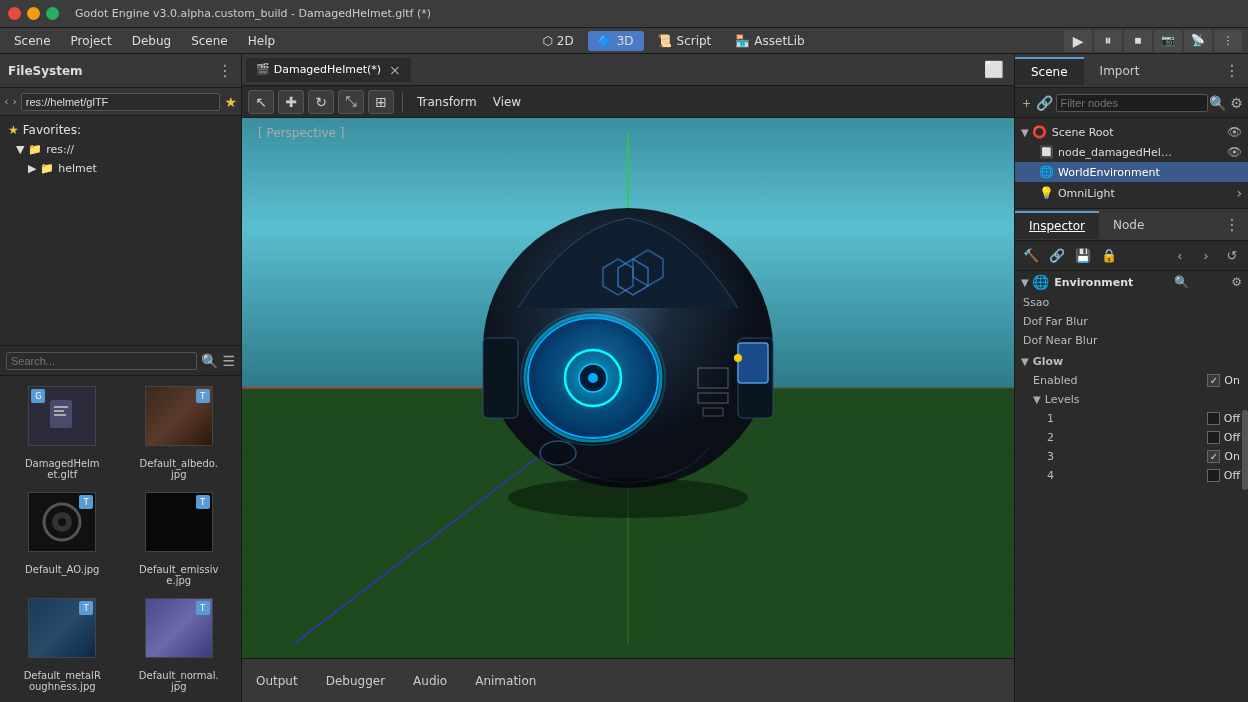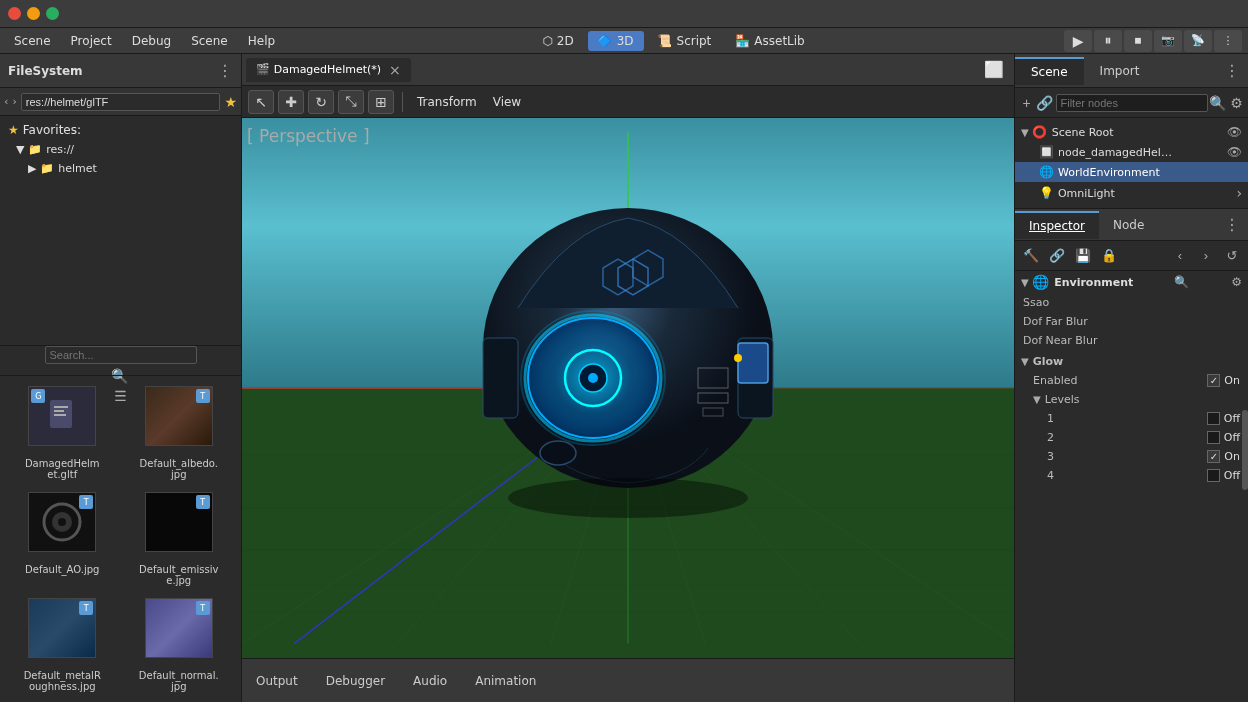--- a/index.html
+++ b/index.html
@@ -40,21 +40,21 @@
 
     
     #fs-tree { flex: 1; overflow-y: auto; padding: 4px 0; }
     .fs-section-header { display: flex; align-items: center; gap: 4px; padding: 3px 8px; cursor: pointer; }
     .star-icon { color: #f0c040; }
     .fs-folder { display: flex; align-items: center; gap: 4px; padding: 3px 16px; cursor: pointer; font-size: 11px; color: #ddd; }
     .folder-icon { color: #5b9bd5; }
     .fs-subfolder { padding-left: 28px; }
 
     
-    #fs-search { height: 30px; display: flex; align-items: center; padding: 0 6px; gap: 4px; border-top: 1px solid #1a1a1a; flex-direction: column; }
+    #fs-search { height: 30px; display: flex; align-items: center; padding: 0 6px; gap: 4px; border-top: 1px solid #1a1a1a; }
     #fs-search-input { flex: 1; background: #2b2b2b; border: 1px solid #555; color: #ddd; font-size: 11px; padding: 2px 4px; border-radius: 2px; }
     .search-icon-btn { color: #aaa; cursor: pointer; font-size: 14px; }
 
     
     #fs-files { display: grid; grid-template-columns: 1fr 1fr; gap: 4px; padding: 6px; border-top: 1px solid #1a1a1a; }
     .file-item { display: flex; flex-direction: column; align-items: center; cursor: pointer; padding: 4px; border-radius: 3px; }
     .file-thumb { width: 68px; height: 60px; background: #1a1a1a; border: 1px solid #444; position: relative; display: flex; align-items: center; justify-content: center; overflow: hidden; }
     .file-label { font-size: 10px; color: #ccc; text-align: center; margin-top: 12px; max-width: 80px; word-break: break-all; }
 
     
@@ -66,21 +66,21 @@
     .tab-maximize { margin-left: auto; font-size: 16px; color: #aaa; cursor: pointer; padding: 0 6px; }
 
     
     #viewport-toolbar { height: 32px; background: #2b2b2b; display: flex; align-items: center; padding: 0 6px; gap: 4px; border-bottom: 1px solid #1a1a1a; }
     .vp-btn { width: 26px; height: 24px; background: #3c3c3c; border: 1px solid #555; border-radius: 3px; display: flex; align-items: center; justify-content: center; cursor: pointer; font-size: 14px; color: #ccc; }
     .vp-separator { width: 1px; height: 20px; background: #555; margin: 0 4px; }
     .vp-label { font-size: 12px; color: #ddd; cursor: pointer; padding: 2px 6px; border-radius: 3px; }
 
     
     #viewport { flex: 1; position: relative; overflow: hidden; background: #1a2a3a; }
-    #perspective-label { position: absolute; top: 8px; left: 5px; font-size: 17px; color: #aaa; }
+    #perspective-label { position: absolute; top: 8px; left: 16px; font-size: 12px; color: #aaa; }
 
     
     .grid-svg { position: absolute; top: 0; left: 0; width: 100%; height: 100%; }
 
     
     #helmet-scene { position: absolute; top: 0; left: 0; width: 100%; height: 100%; display: flex; align-items: center; justify-content: center; }
 
     
     #bottom-bar { height: 44px; background: #383838; display: flex; align-items: center; padding: 0 8px; gap: 16px; border-top: 1px solid #1a1a1a; }
     .bottom-tab { font-size: 12px; color: #ccc; cursor: pointer; padding: 2px 6px; border-radius: 3px; }
@@ -147,20 +147,21 @@
   </style>
 </head>
 <body>
 
 <div id="titlebar">
   <div class="window-controls">
     <span class="wc wc-close"></span>
     <span class="wc wc-min"></span>
     <span class="wc wc-max"></span>
   </div>
+  <span id="titlebar-title">Godot Engine v3.0.alpha.custom_build - DamagedHelmet.gltf (*)</span>
 </div>
 
 <div id="menubar">
   <span class="menu-item">Scene</span>
   <span class="menu-item">Project</span>
   <span class="menu-item">Debug</span>
   <span class="menu-item">Scene</span>
   <span class="menu-item">Help</span>
   <div class="menu-separator"></div>
   <span class="toolbar-btn">

